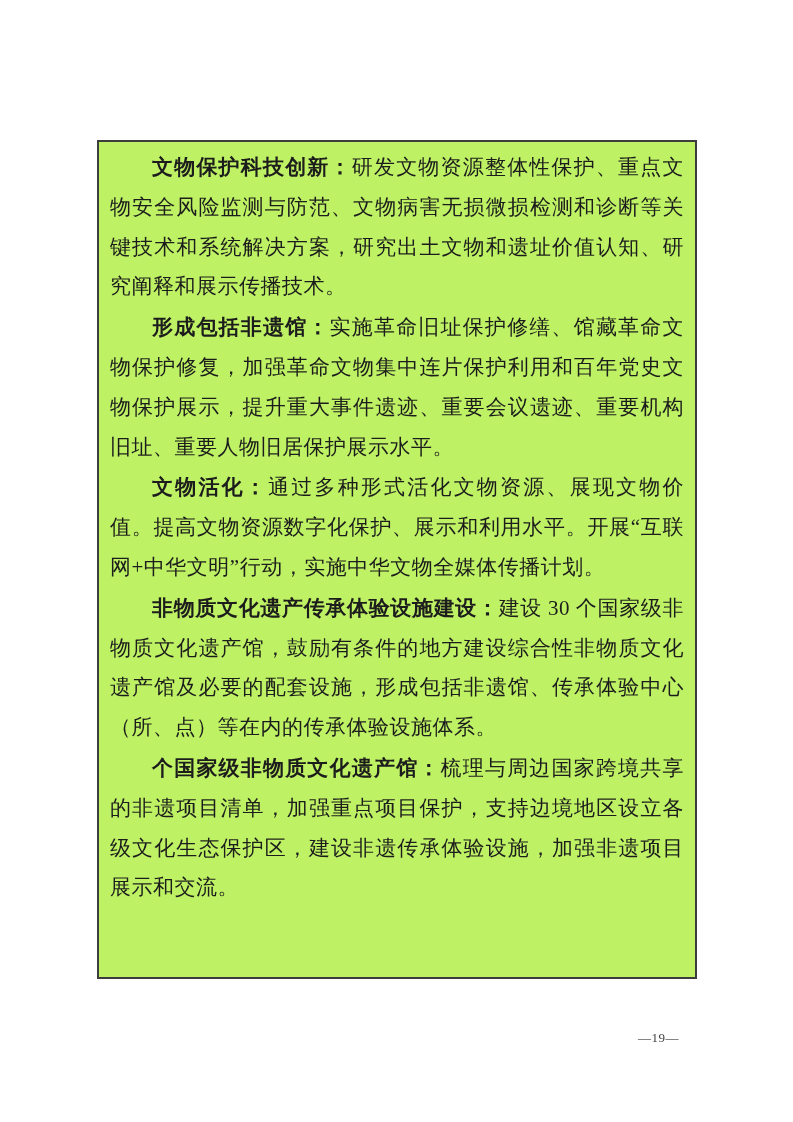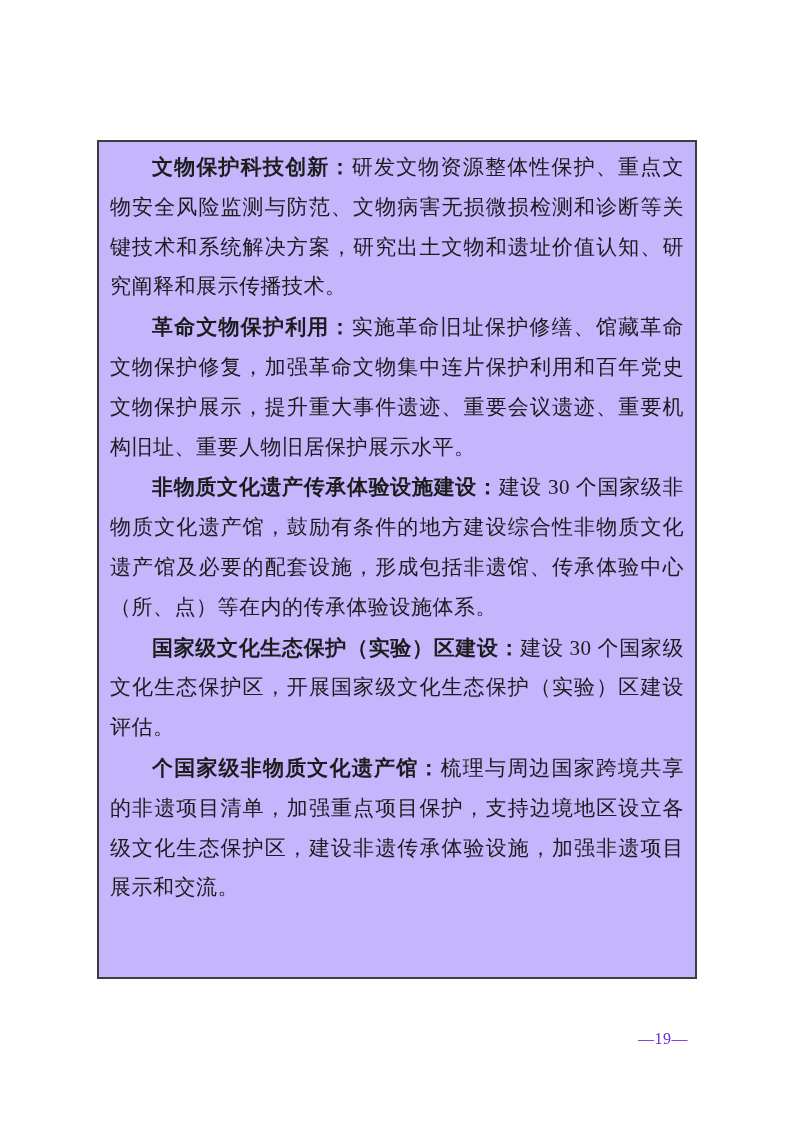--- a/index.html
+++ b/index.html
@@ -18,62 +18,62 @@
   .doc-box {
     position: absolute;
     left: 97px;
     top: 140px;
     width: 600px;
     height: 839px;
     border: 2px solid #3d3d3d;
     box-sizing: border-box;
     padding: 5px 11px 0 11px;
     overflow: hidden;
-    background: #c4b5fd;
+    background: #bef264;
   }
   .doc-box p {
     margin: 0;
     font-size: 21px;
     line-height: 39.8px;
     text-align: justify;
     text-indent: 2em;
     letter-spacing: 0.5px;
   }
   .para-lead {
     font-weight: bold;
     font-family: "Liberation Sans", "DejaVu Sans", sans-serif;
   }
   .para-body {
     font-weight: normal;
   }
   .page-number {
     position: absolute;
     left: 638px;
     top: 1030px;
-    font-size: 16px;
+    font-size: 13px;
     letter-spacing: 0.5px;
-    color: #6d28d9;
+    color: #404040;
     font-family: "Liberation Serif", "DejaVu Serif", serif;
     text-align: right;
   }
 </style>
 </head>
 <body>
 
 <div class="doc-box">
   <p>
     <span class="para-lead">文物保护科技创新：</span><span class="para-body">研发文物资源整体性保护、重点文物安全风险监测与防范、文物病害无损微损检测和诊断等关键技术和系统解决方案，研究出土文物和遗址价值认知、研究阐释和展示传播技术。</span>
   </p>
   <p>
-    <span class="para-lead">革命文物保护利用：</span><span class="para-body">实施革命旧址保护修缮、馆藏革命文物保护修复，加强革命文物集中连片保护利用和百年党史文物保护展示，提升重大事件遗迹、重要会议遗迹、重要机构旧址、重要人物旧居保护展示水平。</span>
+    <span class="para-lead">形成包括非遗馆：</span><span class="para-body">实施革命旧址保护修缮、馆藏革命文物保护修复，加强革命文物集中连片保护利用和百年党史文物保护展示，提升重大事件遗迹、重要会议遗迹、重要机构旧址、重要人物旧居保护展示水平。</span>
+  </p>
+  <p>
+    <span class="para-lead">文物活化：</span><span class="para-body">通过多种形式活化文物资源、展现文物价值。提高文物资源数字化保护、展示和利用水平。开展“互联网+中华文明”行动，实施中华文物全媒体传播计划。</span>
   </p>
   <p>
     <span class="para-lead">非物质文化遗产传承体验设施建设：</span><span class="para-body">建设 30 个国家级非物质文化遗产馆，鼓励有条件的地方建设综合性非物质文化遗产馆及必要的配套设施，形成包括非遗馆、传承体验中心（所、点）等在内的传承体验设施体系。</span>
-  </p>
-  <p>
-    <span class="para-lead">国家级文化生态保护（实验）区建设：</span><span class="para-body">建设 30 个国家级文化生态保护区，开展国家级文化生态保护（实验）区建设评估。</span>
   </p>
   <p>
     <span class="para-lead">个国家级非物质文化遗产馆：</span><span class="para-body">梳理与周边国家跨境共享的非遗项目清单，加强重点项目保护，支持边境地区设立各级文化生态保护区，建设非遗传承体验设施，加强非遗项目展示和交流。</span>
   </p>
 </div>
 
 <div class="page-number">—19—</div>
 
 </body></html>

